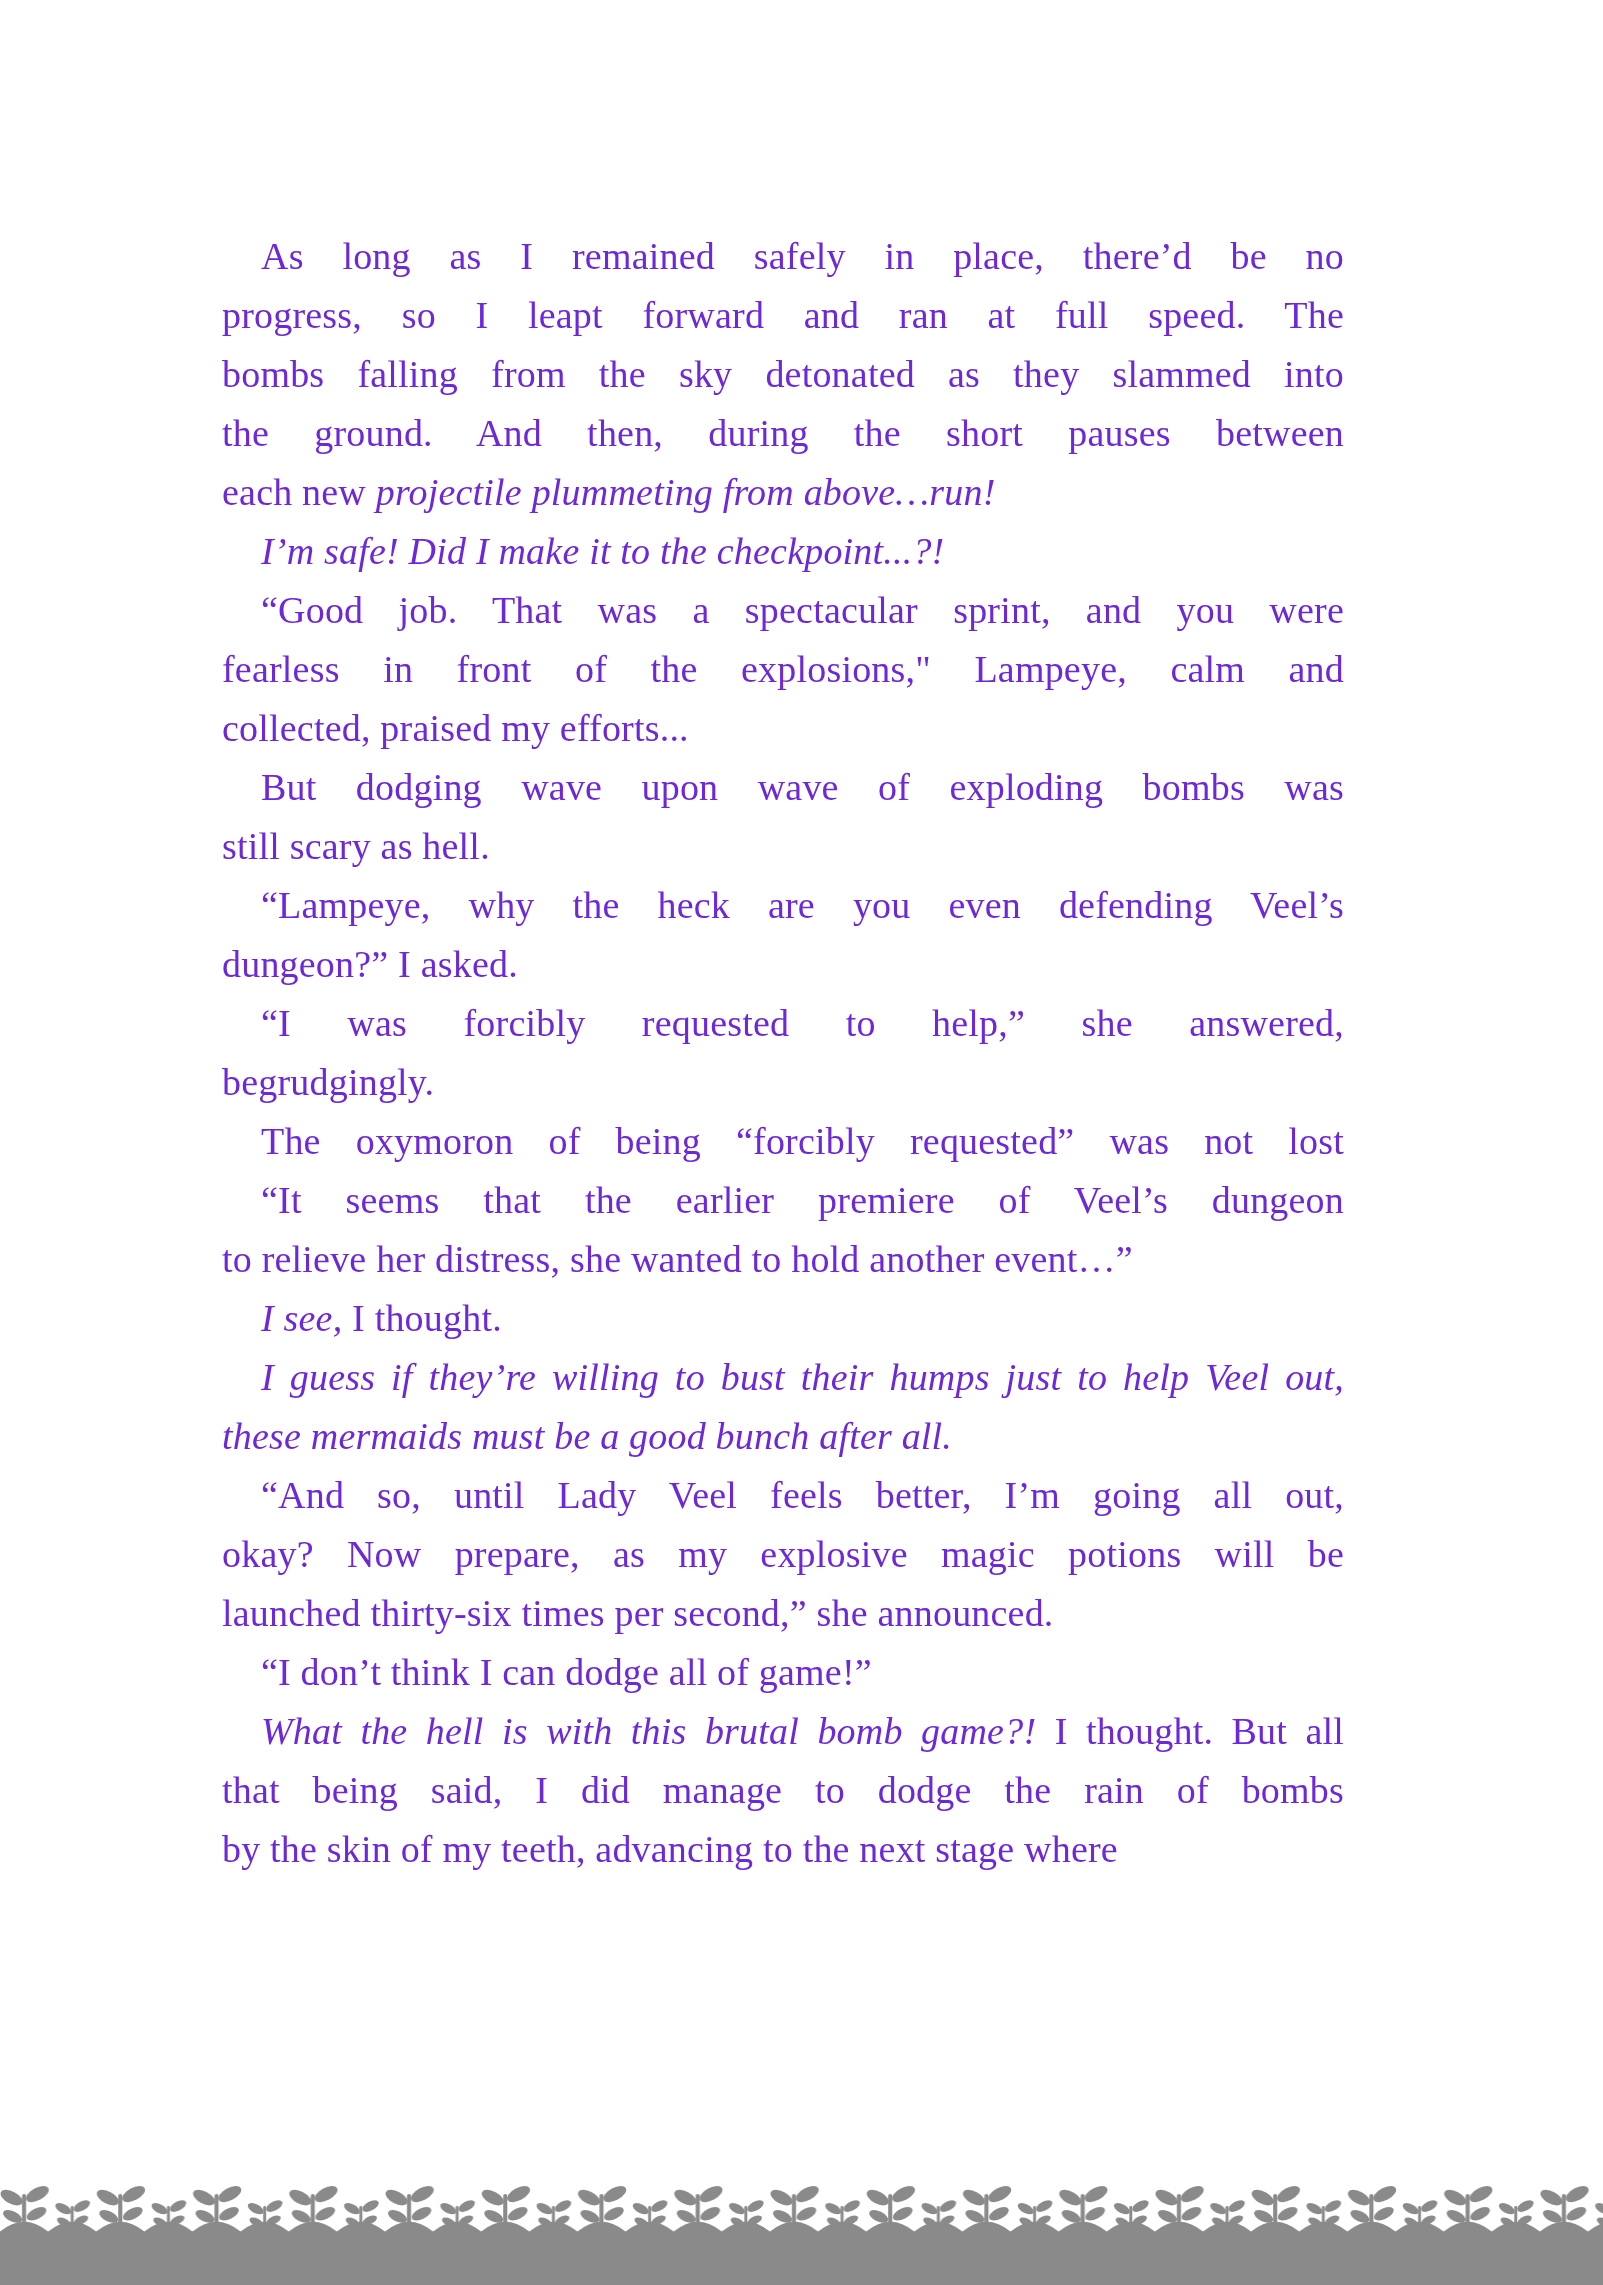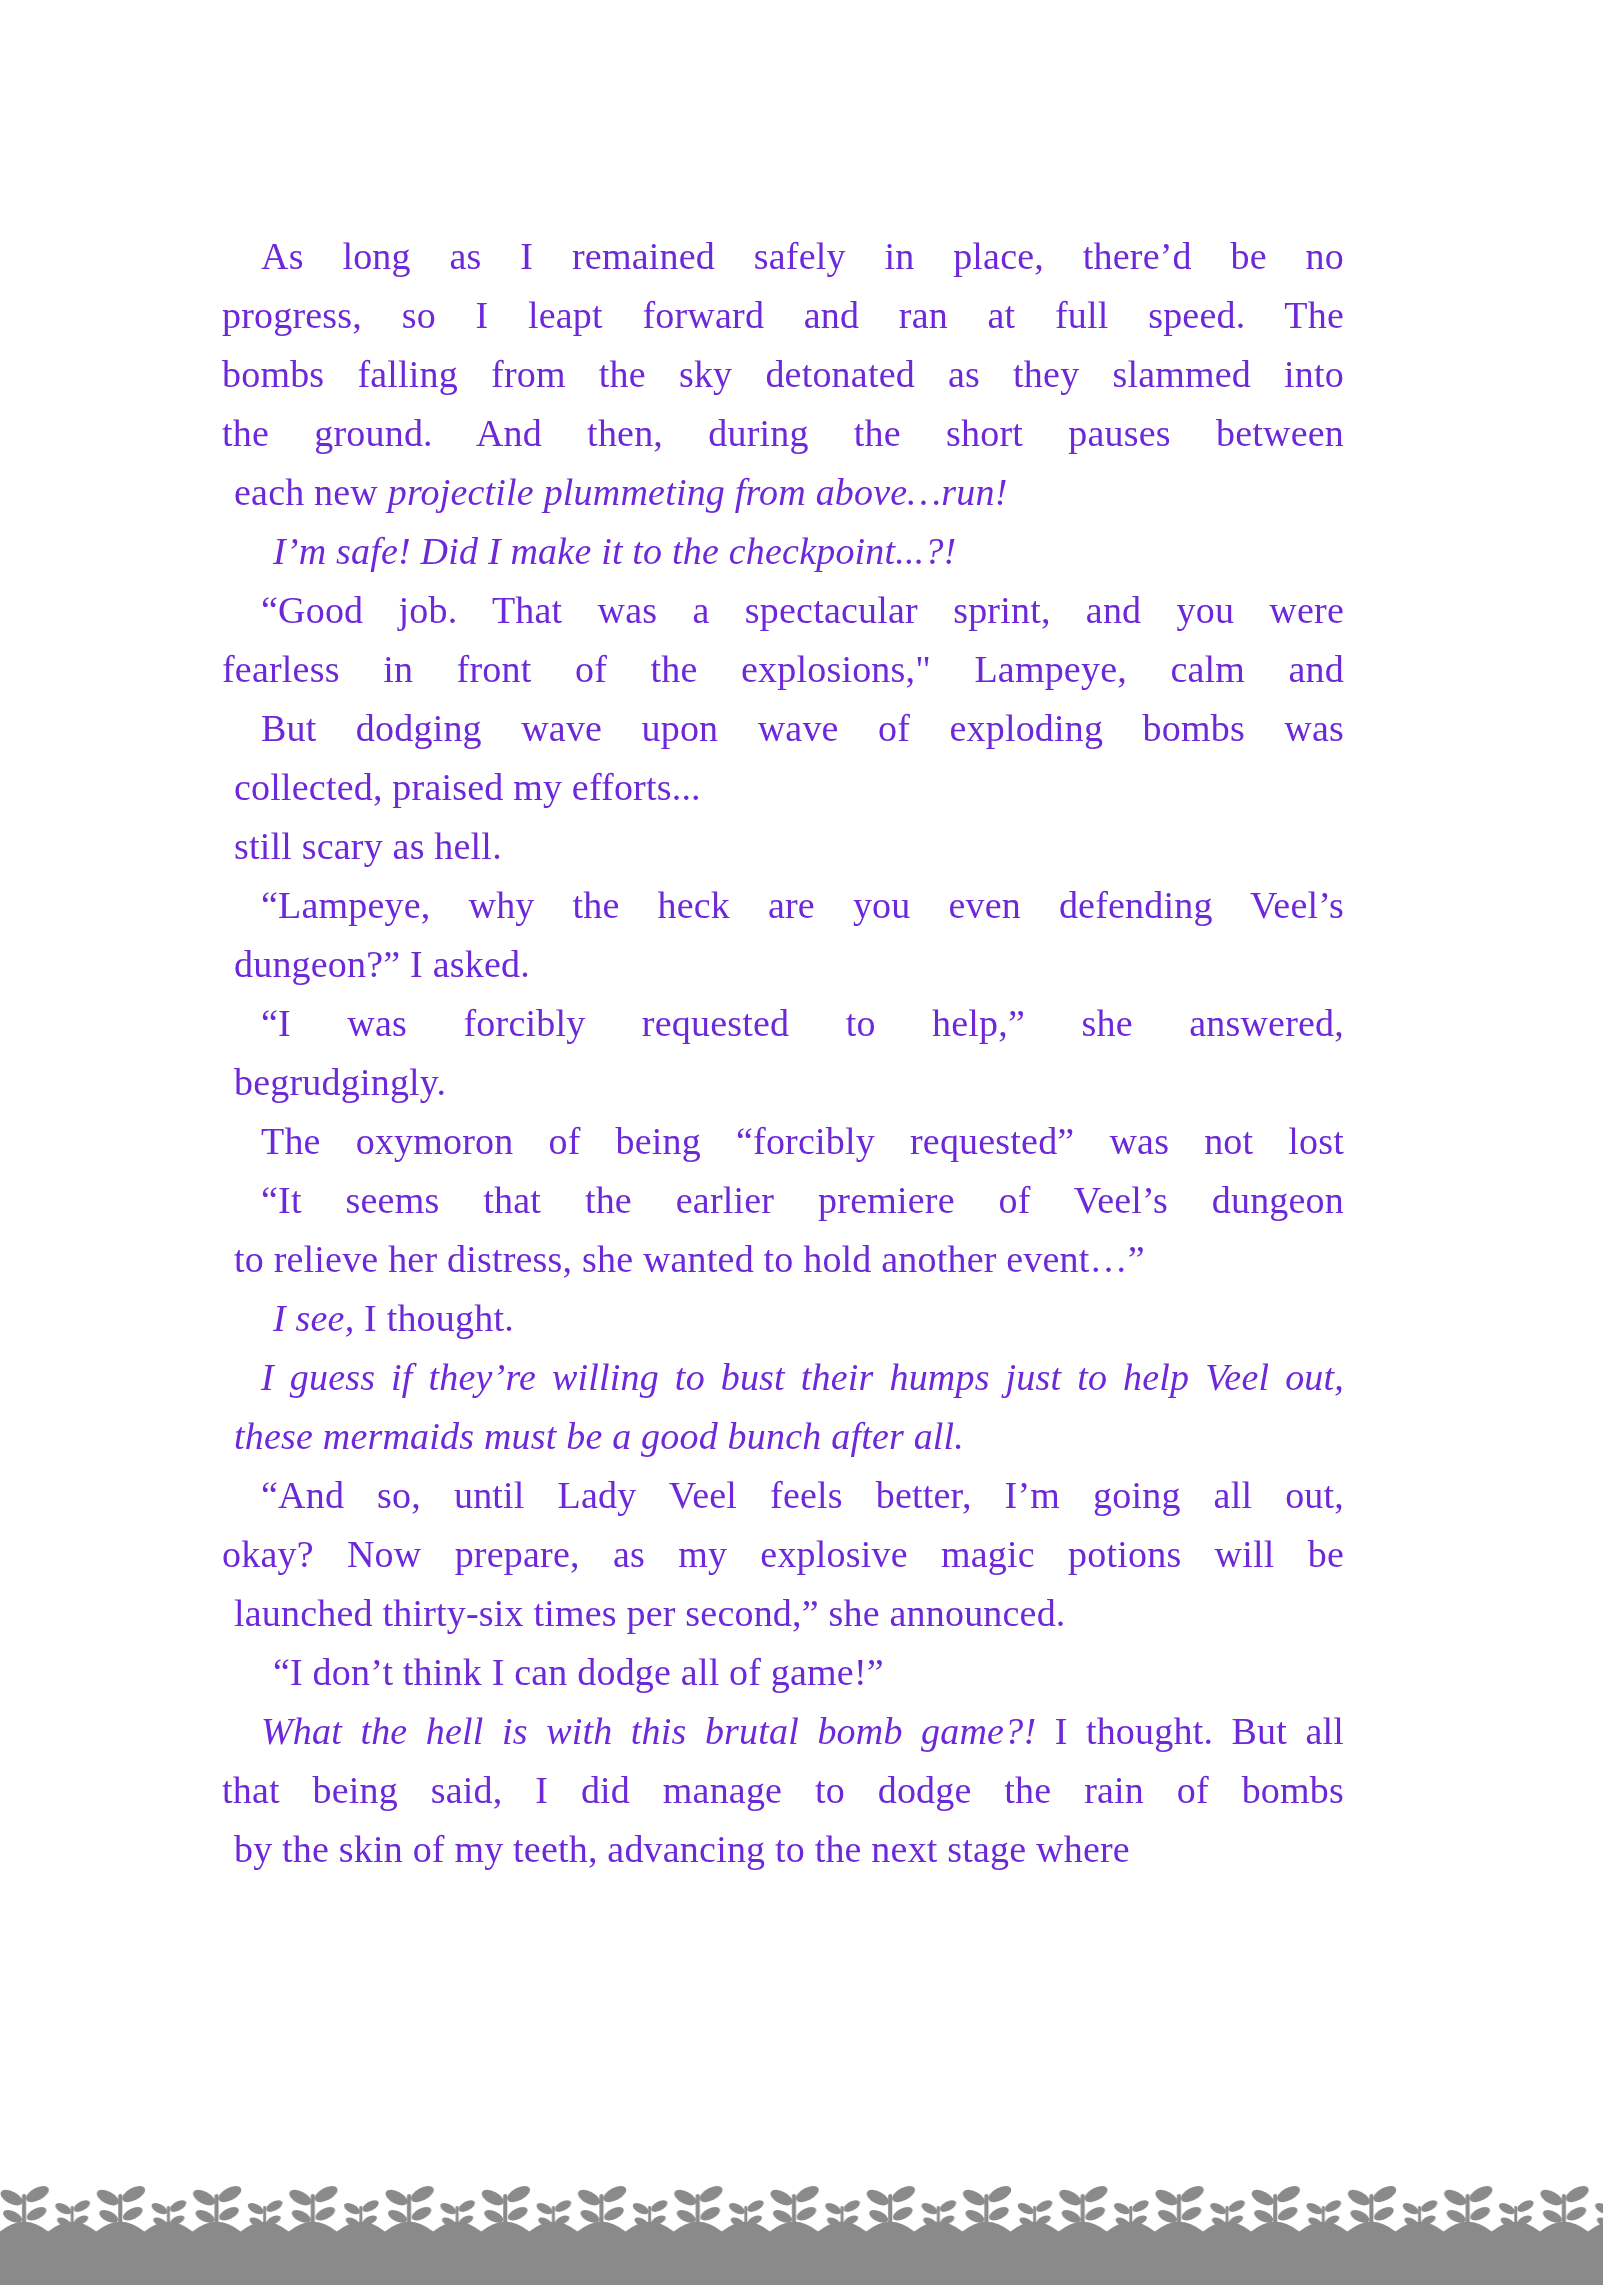--- a/index.html
+++ b/index.html
@@ -29,21 +29,20 @@
   }
   .line {
     text-align: justify;
     text-align-last: justify;
     height: 59px;
     overflow: visible;
     white-space: normal;
   }
   .line.last {
     text-align-last: left;
-    margin-left: 12px;
   }
   .line.indent {
     text-indent: 39px;
   }
   .it {
     font-style: italic;
   }
   .footer-deco {
     position: absolute;
     left: 0;
@@ -60,22 +59,22 @@
 
   <div class="text-column" style="color: #6d28d9;">
       <div class="line indent"><span>As long as I remained safely in place, there’d be no</span></div>
       <div class="line"><span>progress, so I leapt forward and ran at full speed. The</span></div>
       <div class="line"><span>bombs falling from the sky detonated as they slammed into</span></div>
       <div class="line"><span>the ground. And then, during the short pauses between</span></div>
       <div class="line last"><span>each new </span><span class="it">projectile plummeting from above…run!</span></div>
       <div class="line indent last"><span class="it">I’m safe! Did I make it to the checkpoint...?!</span></div>
       <div class="line indent"><span>“Good job. That was a spectacular sprint, and you were</span></div>
       <div class="line"><span>fearless in front of the explosions," Lampeye, calm and</span></div>
+      <div class="line last"><span>collected, praised my efforts...</span></div>
       <div class="line indent"><span>But dodging wave upon wave of exploding bombs was</span></div>
-      <div class="line last"><span>collected, praised my efforts...</span></div>
       <div class="line last"><span>still scary as hell.</span></div>
       <div class="line indent"><span>“Lampeye, why the heck are you even defending Veel’s</span></div>
       <div class="line last"><span>dungeon?” I asked.</span></div>
       <div class="line indent"><span>“I was forcibly requested to help,” she answered,</span></div>
       <div class="line last"><span>begrudgingly.</span></div>
       <div class="line indent"><span>The oxymoron of being “forcibly requested” was not lost</span></div>
       <div class="line indent"><span>“It seems that the earlier premiere of Veel’s dungeon</span></div>
       <div class="line last"><span>to relieve her distress, she wanted to hold another event…”</span></div>
       <div class="line indent last"><span class="it">I see,</span><span> I thought.</span></div>
       <div class="line indent"><span class="it">I guess if they’re willing to bust their humps just to help Veel out,</span></div>

